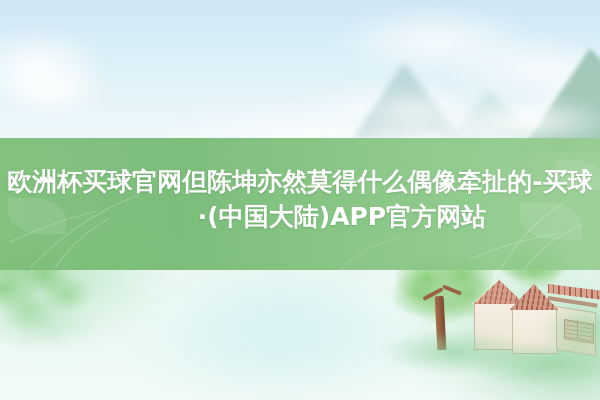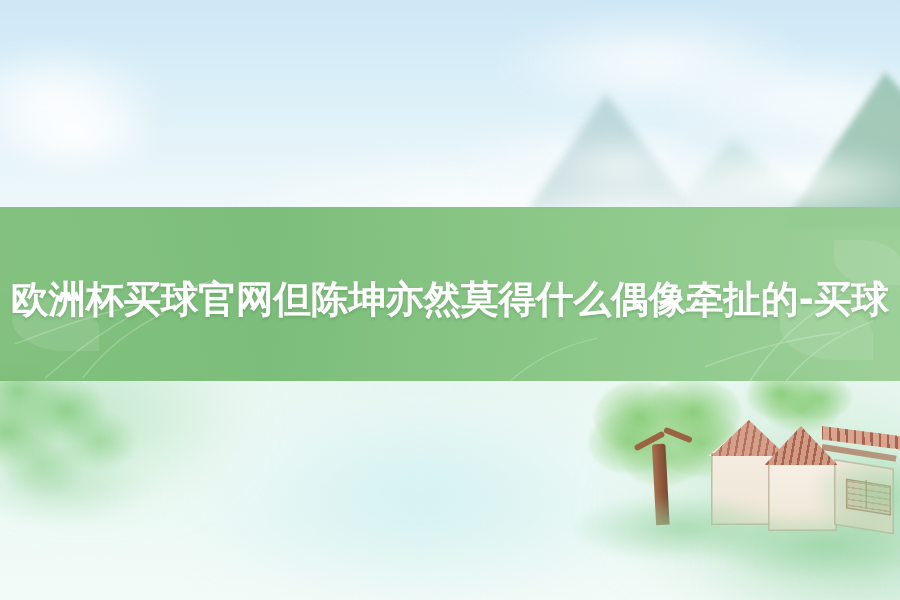--- a/index.html
+++ b/index.html
@@ -282,21 +282,21 @@
     position: absolute;
     border-radius: 50% 50% 40% 40%;
     filter: blur(2.5px);
     background: radial-gradient(closest-side, rgba(150,210,160,0.7), rgba(185,225,190,0));
   }
 
   
   .banner {
     position: absolute;
     left: 0; top: 138px;
-    width: 600px; height: 116px;
+    width: 600px; height: 132px;
     background:
       linear-gradient(to right,
         rgba(125,190,120,0.94) 0%,
         rgba(118,186,116,0.94) 30%,
         rgba(132,196,128,0.93) 62%,
         rgba(150,205,145,0.92) 100%);
   }
   .banner-leaf {
     position: absolute;
     border-radius: 0 60% 0 60%;
@@ -413,16 +413,17 @@
       <path d="M524 122 C 538 104, 556 90, 582 80" stroke="#ffffff" stroke-width="1" fill="none"></path>
       <path d="M470 112 C 500 100, 528 92, 560 88" stroke="#ffffff" stroke-width="1" fill="none"></path>
       <path d="M340 122 C 356 108, 372 98, 398 92" stroke="#ffffff" stroke-width="0.8" fill="none"></path>
     </svg>
     <div class="banner-leaf" style="left:8px;   top:60px;  width:58px; height:36px;"></div>
     <div class="banner-leaf" style="left:520px; top:64px;  width:62px; height:38px;"></div>
     <div class="banner-leaf" style="left:556px; top:22px;  width:46px; height:30px;"></div>
 
     <div class="banner-text">
       <div class="title-line title-line-1">欧洲杯买球官网但陈坤亦然莫得什么偶像牵扯的-买球</div>
+      <div class="title-line title-line-2">·(中国大陆)APP官方网站</div>
     </div>
   </div>
 
 </div>
 
 </body></html>

